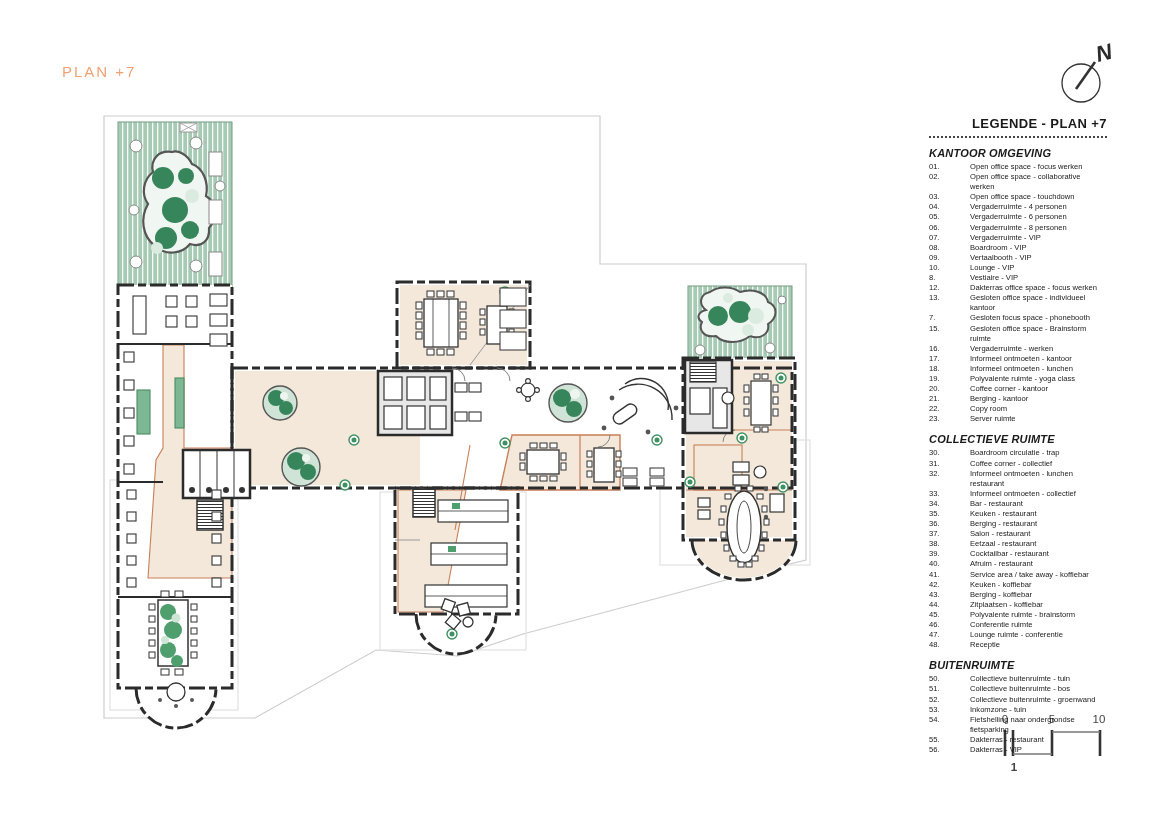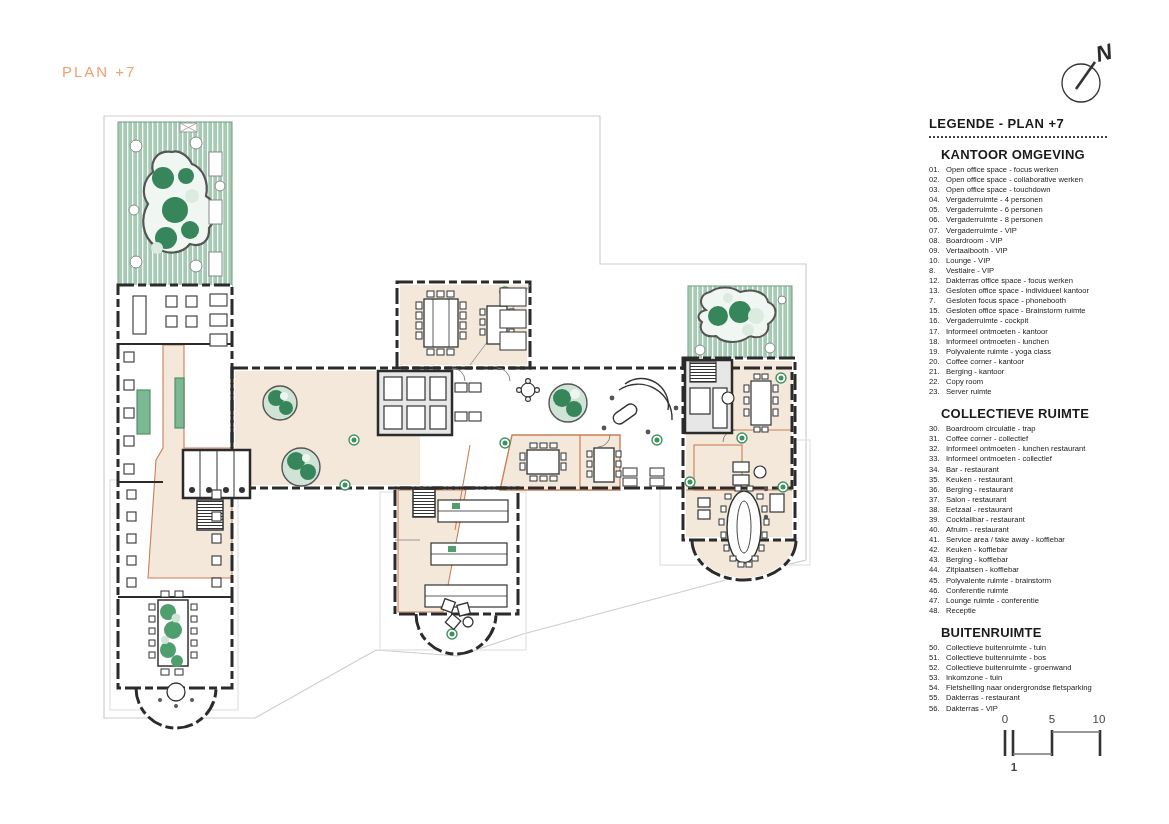--- a/index.html
+++ b/index.html
@@ -9,30 +9,30 @@
   }
   #plan-svg{position:absolute;left:0;top:0;}
   .page-title{
     position:absolute;left:62px;top:63px;
     font-size:15px;font-weight:normal;letter-spacing:2px;color:#F0A173;
   }
   .legend{
     position:absolute;left:929px;top:116px;width:178px;color:#1a1a1a;
   }
   .legend-title{
-    font-size:13px;font-weight:bold;letter-spacing:.4px;
+    font-size:13px;font-weight:bold;text-align:right;letter-spacing:.4px;
     padding-bottom:5px;
   }
   .legend-sep{border-bottom:2px dotted #444;margin-bottom:6px;}
   .legend-heading{
-    font-size:13px;font-weight:600;letter-spacing:.2px;margin:9px 0 3px 12px;
+    font-size:11px;font-weight:600;letter-spacing:.2px;margin:9px 0 3px 0;font-style:italic;
   }
   .legend-list{font-size:7.6px;}
   .legend-row{display:flex;line-height:10.1px;}
-  .legend-row .num{width:17px;flex:none;}
+  .legend-row .num{width:41px;flex:none;}
   .legend-row .lbl{flex:1;}
 </style>
 </head>
 <body>
 
 <svg id="plan-svg" width="1169" height="824" viewBox="0 0 1169 824">
   <defs>
     <pattern id="stripes" width="5" height="5" patternUnits="userSpaceOnUse">
       <rect width="5" height="5" fill="#a6cab3"></rect>
       <rect x="2" width="1.3" height="5" fill="#ffffff" opacity="0.9"></rect>
@@ -559,21 +559,21 @@
           <span class="lbl">Gesloten focus space - phonebooth</span>
         </div>
 
         <div class="legend-row">
           <span class="num">15.</span>
           <span class="lbl">Gesloten office space - Brainstorm ruimte</span>
         </div>
 
         <div class="legend-row">
           <span class="num">16.</span>
-          <span class="lbl">Vergaderruimte - cockpit</span>
+          <span class="lbl">Vergaderruimte - werken</span>
         </div>
 
         <div class="legend-row">
           <span class="num">17.</span>
           <span class="lbl">Informeel ontmoeten - kantoor</span>
         </div>
 
         <div class="legend-row">
           <span class="num">18.</span>
           <span class="lbl">Informeel ontmoeten - lunchen</span>

